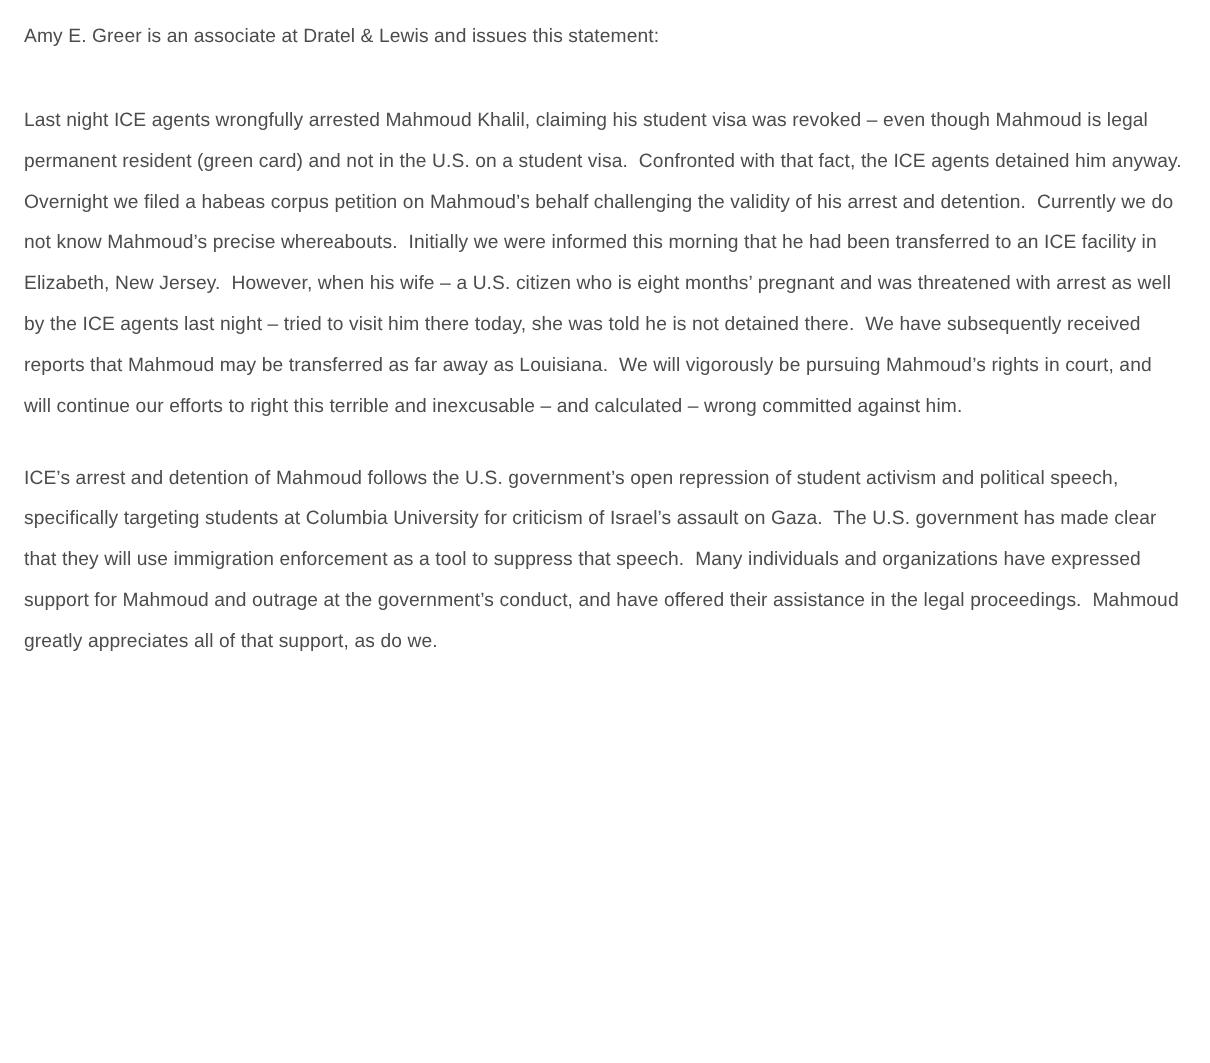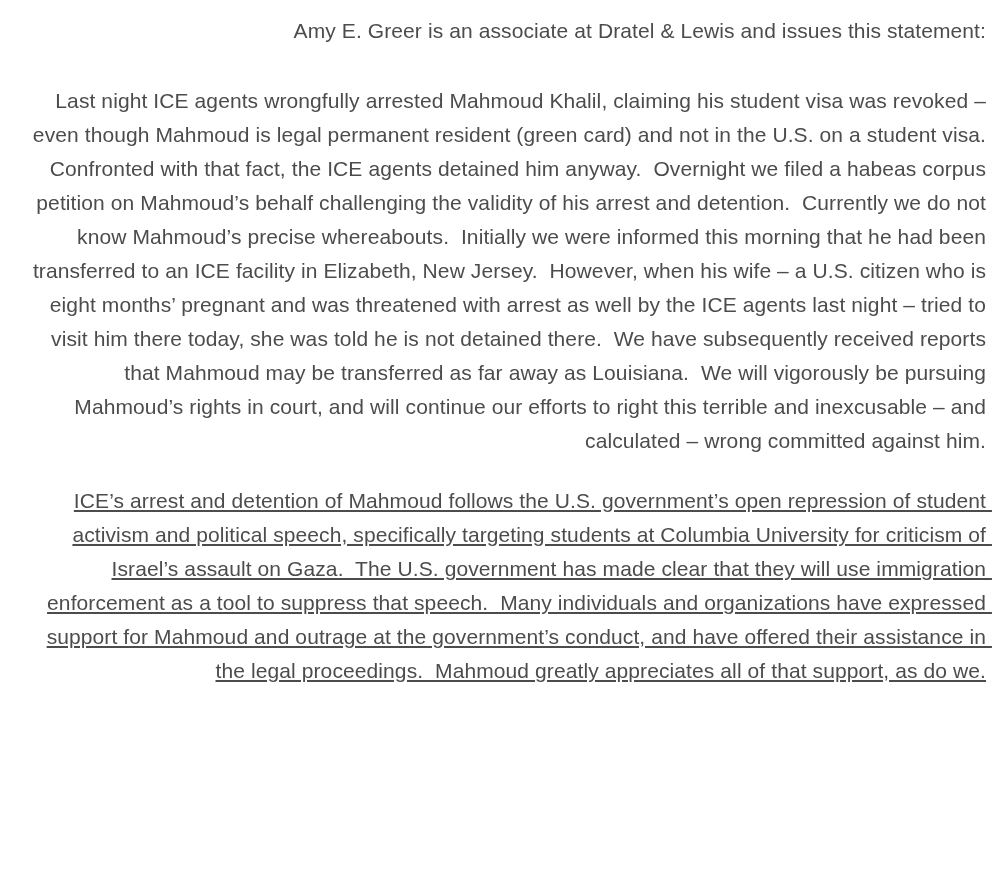--- a/index.html
+++ b/index.html
@@ -13,35 +13,34 @@
     font-family: "Liberation Sans", sans-serif;
     color: #4a4a4a;
     overflow: hidden;
   }
   .statement-document {
     box-sizing: border-box;
     width: 1008px;
     padding: 14px 22px 0 20px;
   }
   .paragraph {
-    font-size: 21px;
+    font-size: 16px;
     line-height: 34px;
     color: #4c4c4c;
     margin: 0 0 26px 0;
     letter-spacing: 0.1px;
     font-weight: 400;
-    text-align: right;
+    text-align: left;
     white-space: pre-wrap;
   }
   .paragraph.lead {
     margin-bottom: 36px;
   }
   .paragraph:last-child {
     margin-bottom: 0;
-    text-decoration: underline;
   }
 </style>
 </head>
 <body>
 
 <div class="statement-document">
   <p class="paragraph lead">Amy E. Greer is an associate at Dratel &amp; Lewis and issues this statement:</p>
   <p class="paragraph">Last night ICE agents wrongfully arrested Mahmoud Khalil, claiming his student visa was revoked – even though Mahmoud is legal permanent resident (green card) and not in the U.S. on a student visa.  Confronted with that fact, the ICE agents detained him anyway.  Overnight we filed a habeas corpus petition on Mahmoud’s behalf challenging the validity of his arrest and detention.  Currently we do not know Mahmoud’s precise whereabouts.  Initially we were informed this morning that he had been transferred to an ICE facility in Elizabeth, New Jersey.  However, when his wife – a U.S. citizen who is eight months’ pregnant and was threatened with arrest as well by the ICE agents last night – tried to visit him there today, she was told he is not detained there.  We have subsequently received reports that Mahmoud may be transferred as far away as Louisiana.  We will vigorously be pursuing Mahmoud’s rights in court, and will continue our efforts to right this terrible and inexcusable – and calculated – wrong committed against him.</p>
   <p class="paragraph">ICE’s arrest and detention of Mahmoud follows the U.S. government’s open repression of student activism and political speech, specifically targeting students at Columbia University for criticism of Israel’s assault on Gaza.  The U.S. government has made clear that they will use immigration enforcement as a tool to suppress that speech.  Many individuals and organizations have expressed support for Mahmoud and outrage at the government’s conduct, and have offered their assistance in the legal proceedings.  Mahmoud greatly appreciates all of that support, as do we.</p>
 </div>

